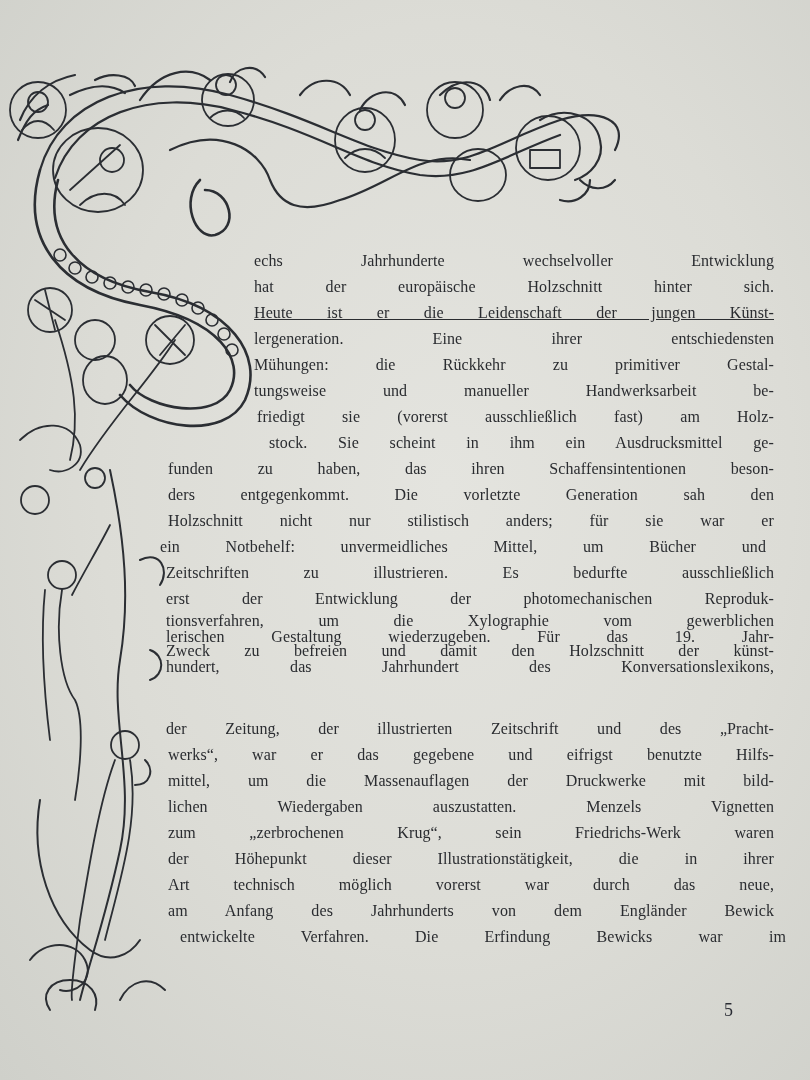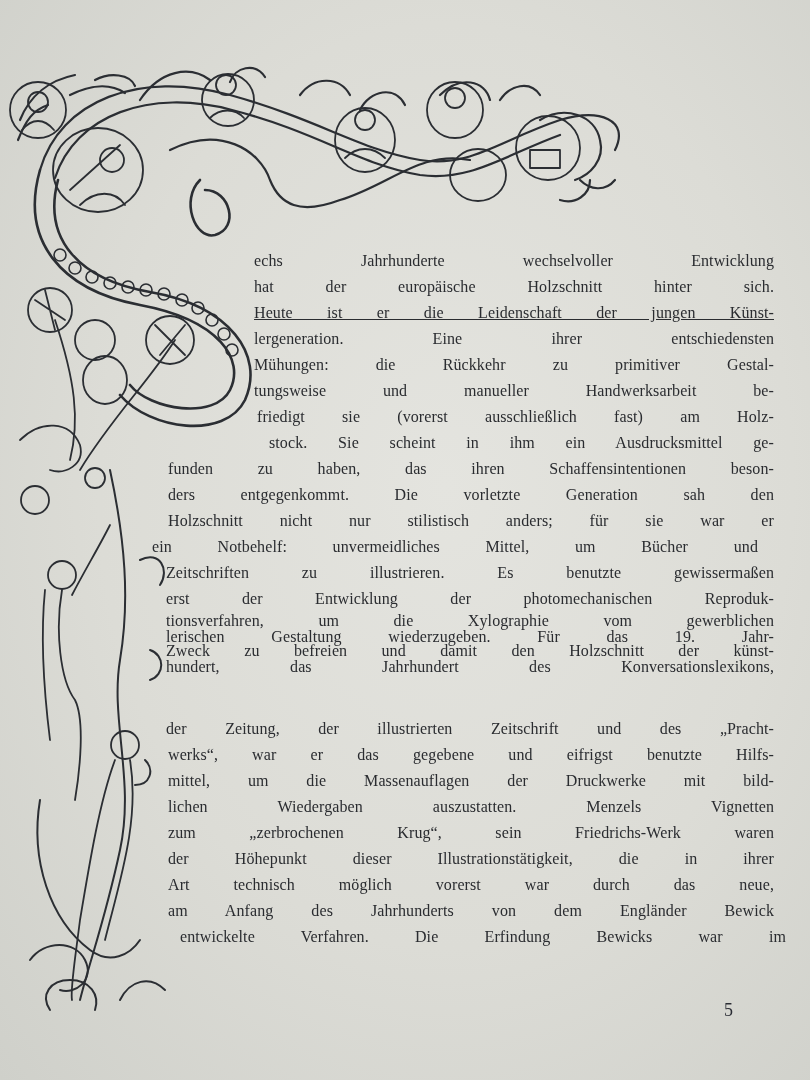--- a/index.html
+++ b/index.html
@@ -134,22 +134,22 @@
     <div class="line" style="left:254px; top:274px; width:520px;">hat der europäische Holzschnitt hinter sich.</div>
     <div class="line" style="left:254px; top:300px; width:520px;text-decoration:underline;">Heute ist er die Leidenschaft der jungen Künst-</div>
     <div class="line" style="left:254px; top:326px; width:520px;">lergeneration.  Eine  ihrer  entschiedensten</div>
     <div class="line" style="left:254px; top:352px; width:520px;">Mühungen: die Rückkehr zu primitiver Gestal-</div>
     <div class="line" style="left:254px; top:378px; width:520px;">tungsweise und manueller Handwerksarbeit be-</div>
     <div class="line" style="left:257px; top:404px; width:517px;">friedigt sie (vorerst ausschließlich fast) am Holz-</div>
     <div class="line" style="left:269px; top:430px; width:505px;">stock. Sie scheint in ihm ein Ausdrucksmittel ge-</div>
     <div class="line" style="left:168px; top:456px; width:606px;">funden zu haben, das ihren Schaffensintentionen beson-</div>
     <div class="line" style="left:168px; top:482px; width:606px;">ders entgegenkommt. Die vorletzte Generation sah den</div>
     <div class="line" style="left:168px; top:508px; width:606px;">Holzschnitt nicht nur stilistisch anders; für sie war er</div>
-    <div class="line" style="left:152px; top:534px; width:606px;">ein Notbehelf: unvermeidliches Mittel, um Bücher und</div>
-    <div class="line" style="left:166px; top:560px; width:608px;">Zeitschriften zu illustrieren. Es benutzte gewissermaßen</div>
+    <div class="line" style="left:160px; top:534px; width:606px;">ein Notbehelf: unvermeidliches Mittel, um Bücher und</div>
+    <div class="line" style="left:166px; top:560px; width:608px;">Zeitschriften zu illustrieren. Es bedurfte ausschließlich</div>
     <div class="line" style="left:166px; top:586px; width:608px;">erst der Entwicklung der photomechanischen Reproduk-</div>
     <div class="line" style="left:166px; top:608px; width:608px;">tionsverfahren, um die Xylographie vom gewerblichen</div>
     <div class="line" style="left:166px; top:638px; width:608px;">Zweck zu befreien und damit den Holzschnitt der künst-</div>
     <div class="line" style="left:166px; top:624px; width:608px;">lerischen Gestaltung wiederzugeben. Für das 19. Jahr-</div>
     <div class="line" style="left:166px; top:654px; width:608px;">hundert, das Jahrhundert des Konversationslexikons,</div>
     <div class="line" style="left:166px; top:716px; width:608px;">der Zeitung, der illustrierten Zeitschrift und des „Pracht-</div>
     <div class="line" style="left:168px; top:742px; width:606px;">werks“, war er das gegebene und eifrigst benutzte Hilfs-</div>
     <div class="line" style="left:168px; top:768px; width:606px;">mittel, um die Massenauflagen der Druckwerke mit bild-</div>
     <div class="line" style="left:168px; top:794px; width:606px;">lichen Wiedergaben auszustatten. Menzels Vignetten</div>
     <div class="line" style="left:168px; top:820px; width:606px;">zum „zerbrochenen Krug“, sein Friedrichs-Werk waren</div>

